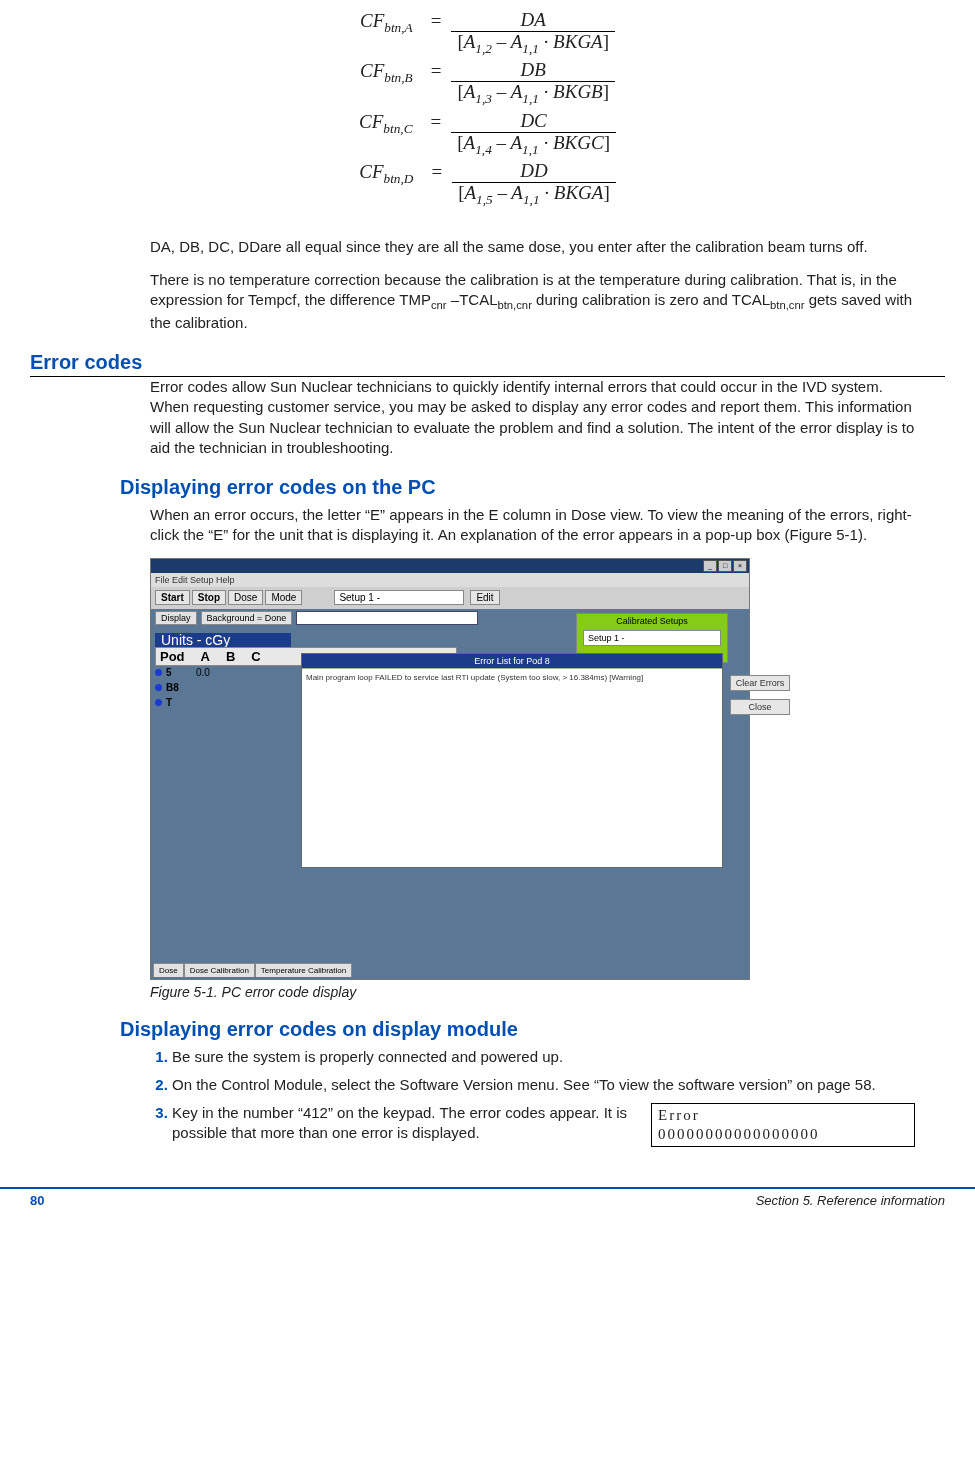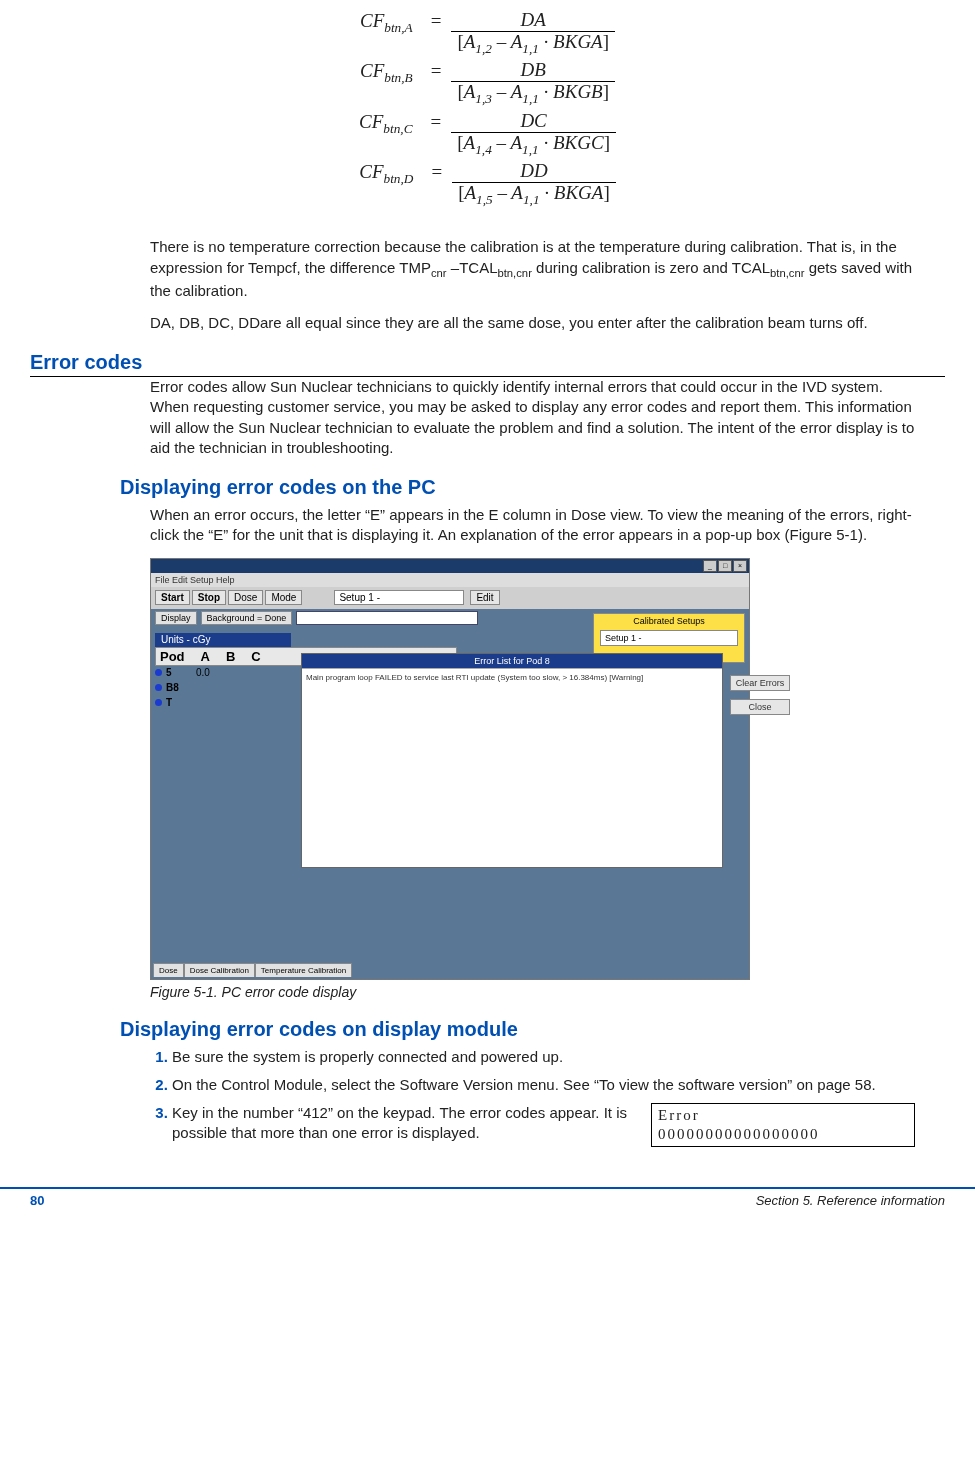--- a/index.html
+++ b/index.html
@@ -151,44 +151,44 @@
     background: #fff;
     display: inline-block;
   }
   .progress-fill {
     height: 100%;
     width: 70%;
     background: repeating-linear-gradient(90deg,#1b3b8b 0 8px,#fff 8px 9px);
   }
   .calib-box {
     position: absolute;
-    right: 4px;
+    right: 21px;
     top: 54px;
     width: 150px;
     height: 48px;
-    background: #fde047;
+    background: #84cc16;
     border: 1px solid #888;
   }
   .calib-box .ct { font-size: 9px; text-align: center; padding-top: 2px; }
   .calib-box .ci {
     margin: 4px 6px 0 6px;
     height: 14px;
     background: #fff;
     border: 1px solid #888;
     font-size: 9px;
     padding-left: 4px;
     line-height: 14px;
   }
   .units-bar {
     position: absolute;
     left: 4px; top: 74px;
     width: 130px; height: 14px;
     background: #1b3b8b;
     color: #fff;
-    font-size: 10px;
+    font-size: 14px;
     padding-left: 6px;
     line-height: 14px;
   }
   .pod-header {
     position: absolute;
     left: 4px; top: 88px;
     width: 300px;
     background: #e8e8e8;
     border: 1px solid #888;
     font-size: 13px;
@@ -341,24 +341,24 @@
       <span class="eq-lhs"><span>CF</span><span class="eq-sub">btn,D</span></span>
       <span class="eq-eq">=</span>
       <span class="eq-frac">
         <span class="eq-num">DD</span>
         <span class="eq-den"><span class="eq-upr">[</span>A<span class="eq-sub">1,5</span> – A<span class="eq-sub">1,1</span> · <span>BKGA</span><span class="eq-upr">]</span></span>
       </span>
     </div>
   </div>
 
   <div class="body-text">
+    <p>DA, DB, DC, DDare all equal since they are all the same dose, you enter after the calibration beam turns off.</p>
     <p>
       <span>There is no temperature correction because the calibration is at the temperature during calibration. That is, in the expression for Tempcf, the difference TMP</span><span class="sub">cnr</span><span> –TCAL</span><span class="sub">btn,cnr</span><span> during calibration is zero and TCAL</span><span class="sub">btn,cnr</span><span> gets saved with the calibration.</span>
     </p>
-    <p>DA, DB, DC, DDare all equal since they are all the same dose, you enter after the calibration beam turns off.</p>
   </div>
 
   <h2 class="section">Error codes</h2>
 
   <div class="body-text">
     <p>Error codes allow Sun Nuclear technicians to quickly identify internal errors that could occur in the IVD system. When requesting customer service, you may be asked to display any error codes and report them. This information will allow the Sun Nuclear technician to evaluate the problem and find a solution. The intent of the error display is to aid the technician in troubleshooting.</p>
   </div>
 
   <h3 class="subsection">Displaying error codes on the PC</h3>
 

